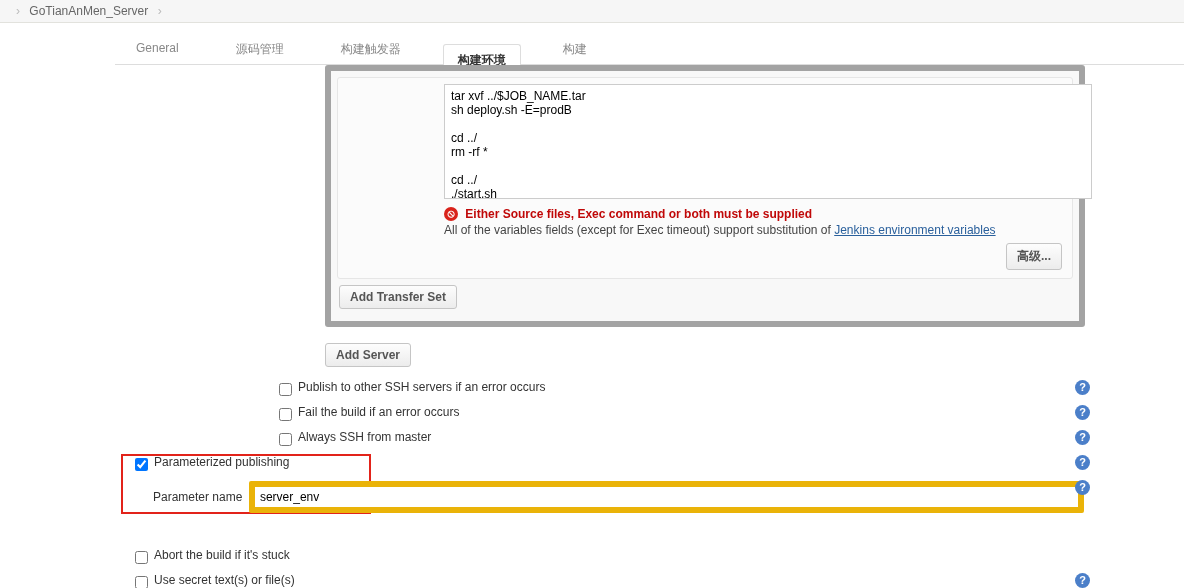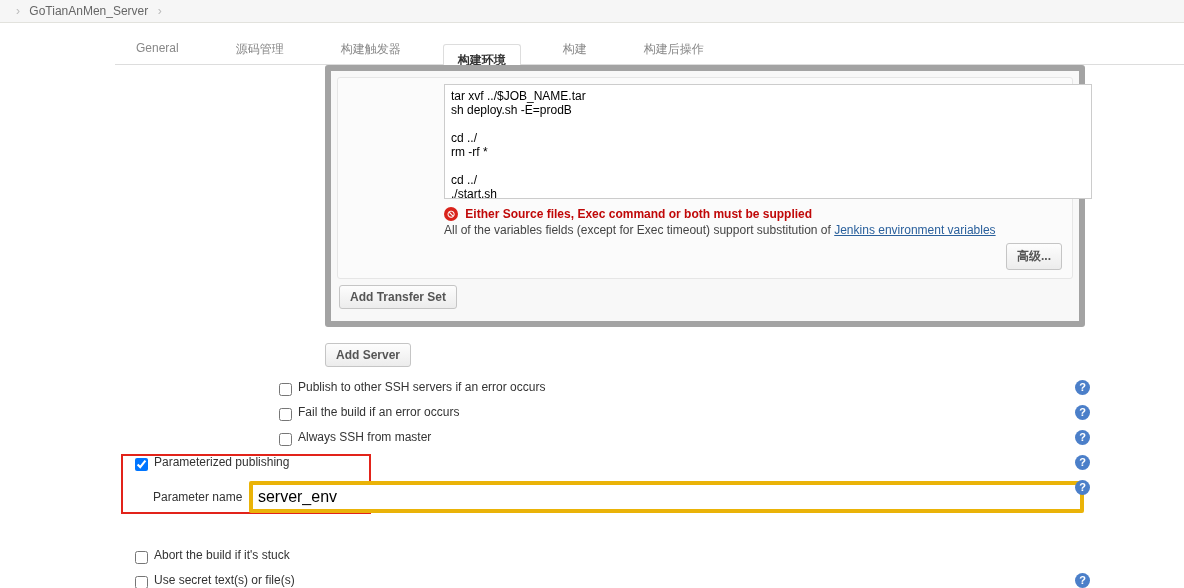--- a/index.html
+++ b/index.html
@@ -130,23 +130,23 @@
     pointer-events: none;
   }
   .param-row {
     display: flex;
     align-items: center;
     padding: 4px 0 4px 22px;
     position: relative;
   }
   .param-row .lbl { width: 100px; color: #333; }
   .param-input {
-    border: 4px solid #eab308;
+    border: 6px solid #eab308;
     padding: 3px 5px;
-    font-size: 16px;
+    font-size: 12px;
     width: 870px;
     border-radius: 2px;
   }
   .options-wrap { position: relative; padding-right: 50px; }
 </style>
 </head>
 <body>
 
 <div class="breadcrumb">
   <span class="sep">›</span>
@@ -154,21 +154,20 @@
   <span class="sep">›</span>
 </div>
 
 <div class="content">
   <div class="tabbar">
     <div class="tab">General</div>
     <div class="tab">源码管理</div>
     <div class="tab">构建触发器</div>
     <div class="tab active">构建环境</div>
     <div class="tab">构建</div>
-    <div class="tab">构建后操作</div>
   </div>
 
   <div class="main-pad" style="position:relative;">
     <div class="panel-box">
       <div style="border:1px solid #e6e6e6; background:#fbfbfb; padding:6px; border-radius:3px;">
         <div class="exec-wrap">
           <textarea class="exec-area" style="">tar xvf ../$JOB_NAME.tar
 sh deploy.sh -E=prodB
 
 cd ../

